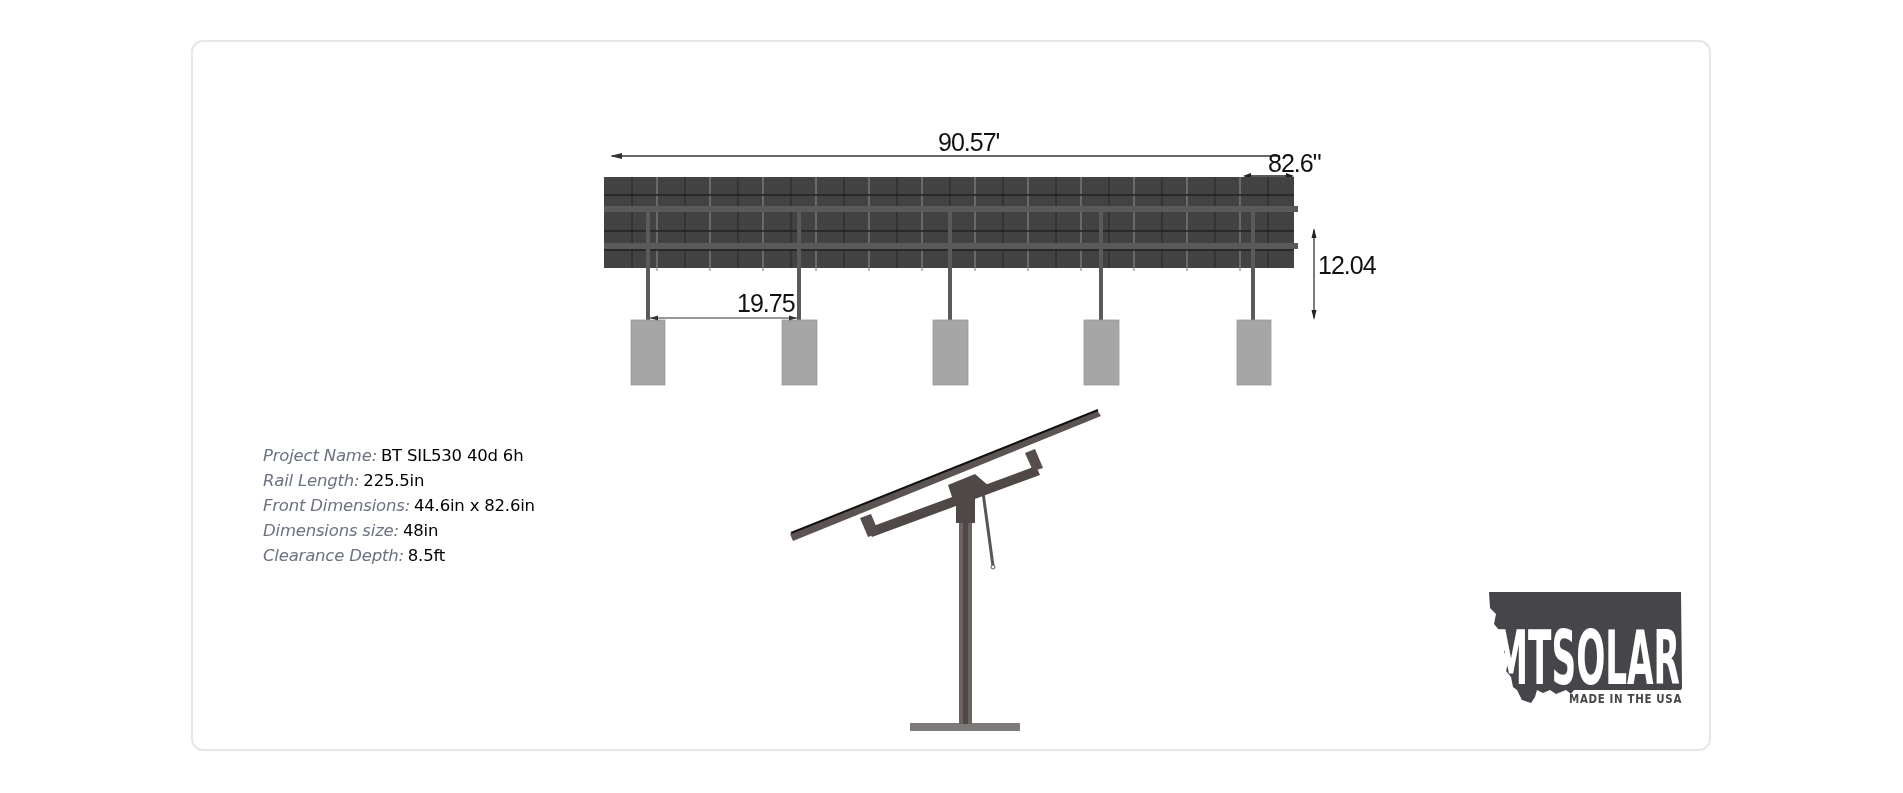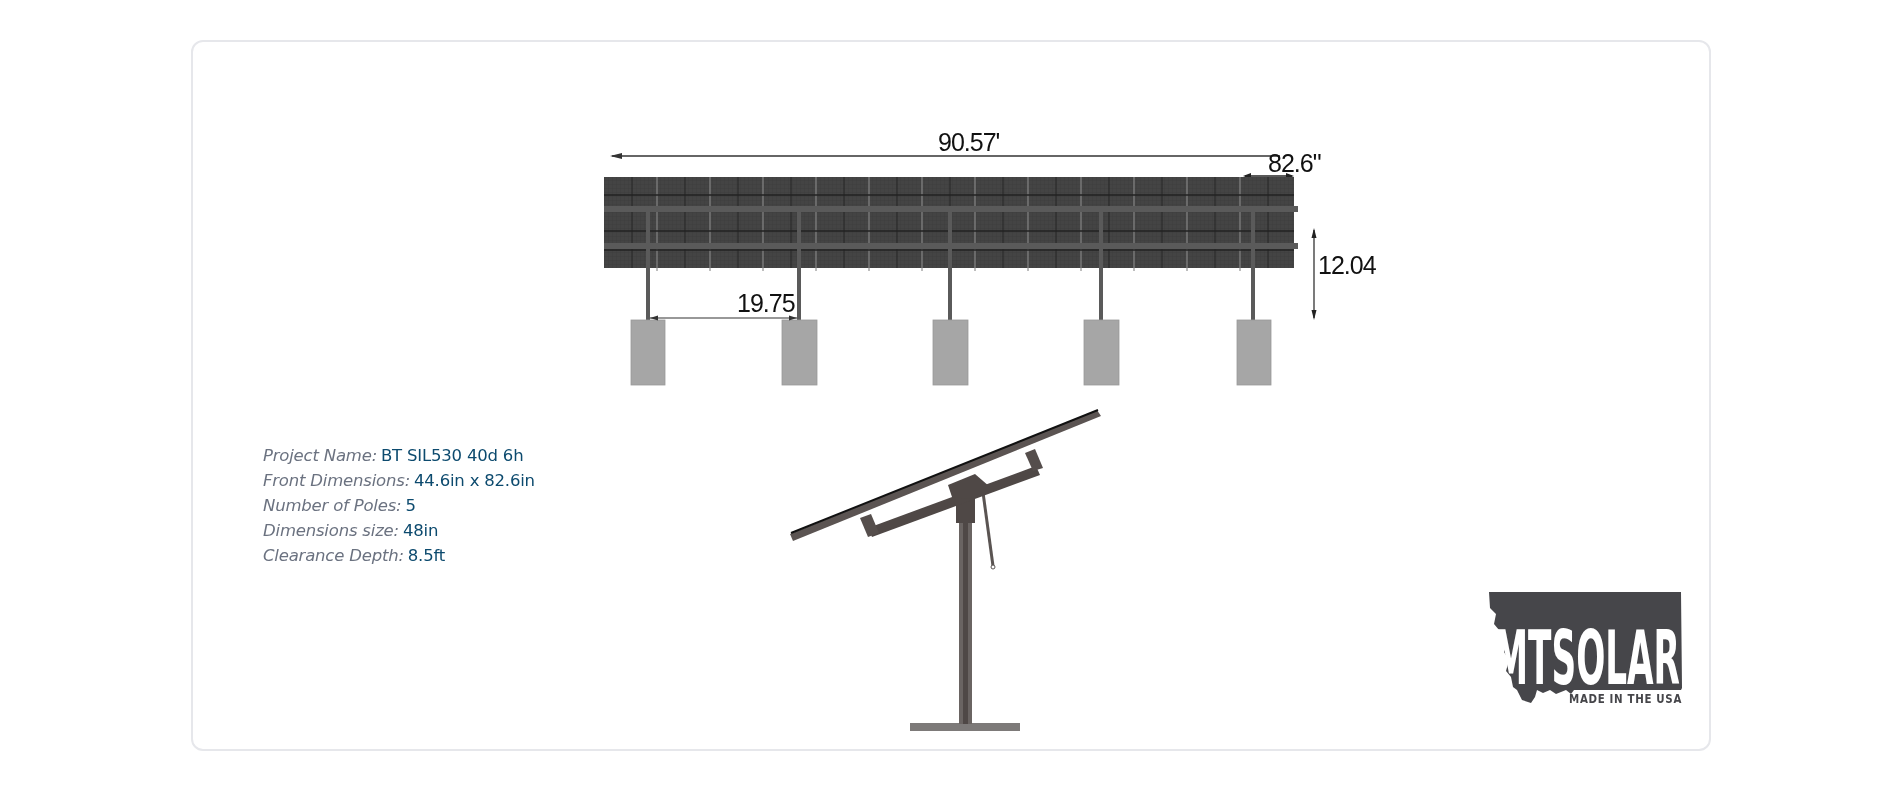--- a/index.html
+++ b/index.html
@@ -4,21 +4,21 @@
 <style>
   html, body { margin: 0; padding: 0; background: #ffffff; }
   body { width: 1903px; height: 793px; position: relative; overflow: hidden;
          font-family: "DejaVu Sans", sans-serif; }
   .card { position: absolute; left: 191px; top: 40px; width: 1520px; height: 711px;
           border: 2px solid #e6e7eb; border-radius: 12px; background: #fff; box-sizing: border-box; }
   .diagram { position: absolute; left: 0; top: 0; width: 1903px; height: 793px; }
   .specs { position: absolute; left: 263px; top: 443px; }
   .spec-row { height: 25px; line-height: 25px; font-size: 16.5px; white-space: nowrap; letter-spacing: -0.2px; }
   .spec-label { font-style: italic; color: #6b7280; margin-right: 4px; margin-top: 32px; }
-  .spec-value { color: #0c4a6e; }
+  .spec-value { color: #000000; }
   .dim-label { font-family: "Liberation Sans", sans-serif; font-size: 25px; fill: #111; letter-spacing: -1px; }
   .logo-big { font-family: "DejaVu Sans", sans-serif; font-weight: bold; fill: #ffffff; }
   .logo-small { font-family: "DejaVu Sans", sans-serif; font-weight: bold; fill: #46464a; font-size: 12.5px; letter-spacing: 0.8px; }
 </style>
 </head>
 <body>
 
 <div class="card"></div>
 
 <svg class="diagram" viewBox="0 0 1903 793" width="1903" height="793" xmlns="http://www.w3.org/2000/svg">
@@ -141,17 +141,17 @@
 
   <g>
     <path d="M1489,592 L1681,592 L1682,688 L1681,690 L1574,690 L1571,694 L1566,690 L1556,694 L1550,690 L1543,693 L1537,690 L1535,697 L1531,703 L1522,700 L1517,690 L1513,687 L1511,677 L1506,671 L1509,660 L1504,652 L1507,644 L1500,638 L1499,630 L1494,624 L1496,614 L1490,608 Z" fill="#46464a"></path>
     <text class="logo-big" x="1494" y="684" font-size="74" textLength="186" lengthAdjust="spacingAndGlyphs">MTSOLAR</text>
     <text class="logo-small" x="1569" y="703" textLength="113" lengthAdjust="spacingAndGlyphs">MADE IN THE USA</text>
   </g>
 </svg>
 
 <div class="specs">
   <div class="spec-row"><span class="spec-label">Project Name:</span><span class="spec-value">BT SIL530 40d 6h</span></div>
+  <div class="spec-row"><span class="spec-label">Rail Length:</span><span class="spec-value">225.5in</span></div>
   <div class="spec-row"><span class="spec-label">Front Dimensions:</span><span class="spec-value">44.6in x 82.6in</span></div>
-  <div class="spec-row"><span class="spec-label">Number of Poles:</span><span class="spec-value">5</span></div>
   <div class="spec-row"><span class="spec-label">Dimensions size:</span><span class="spec-value">48in</span></div>
   <div class="spec-row"><span class="spec-label">Clearance Depth:</span><span class="spec-value">8.5ft</span></div>
 </div>
 
 </body></html>

